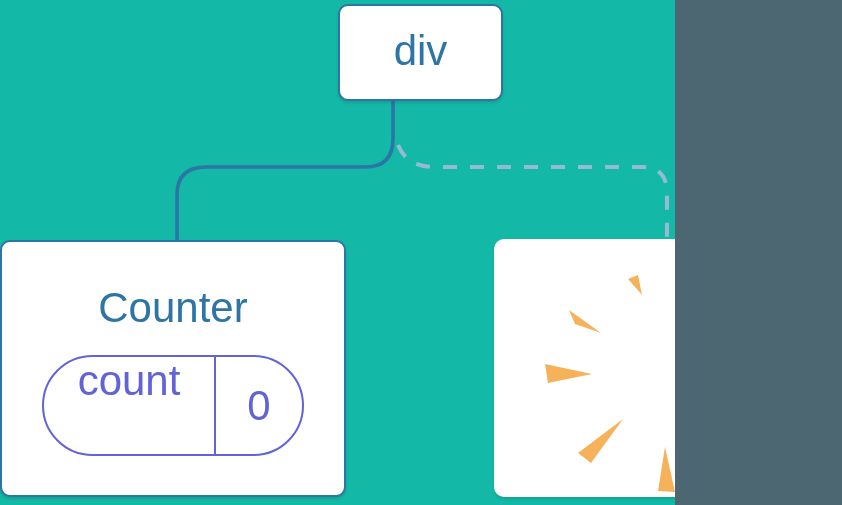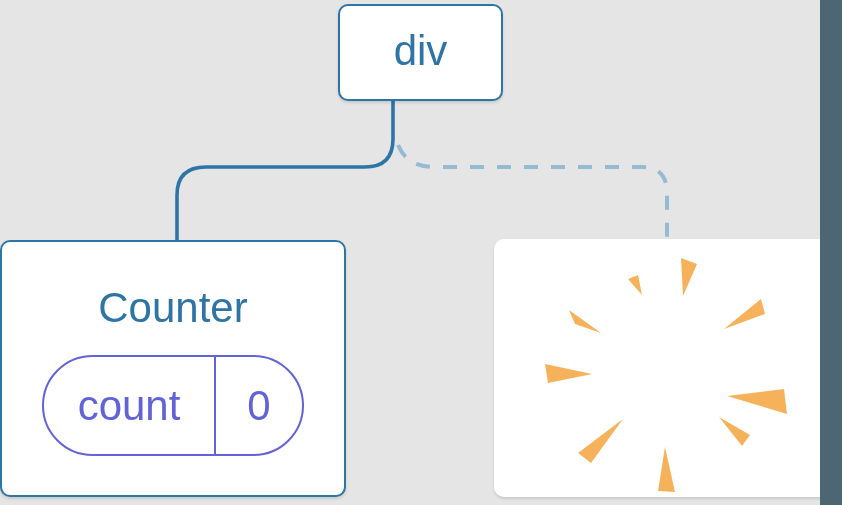--- a/index.html
+++ b/index.html
@@ -3,23 +3,23 @@
 <meta charset="utf-8">
 <style>
   html, body {
     margin: 0;
     padding: 0;
     background: #4C6672;
     font-family: "Liberation Sans", sans-serif;
   }
   .canvas {
     position: relative;
-    width: 820px;
+    width: 675px;
     height: 505px;
-    background: #e5e5e5;
+    background: #14b8a6;
     overflow: hidden;
   }
   .connectors {
     position: absolute;
     left: 0;
     top: 0;
     pointer-events: none;
   }
   .node {
     position: absolute;
@@ -71,21 +71,20 @@
     border: 2.5px solid #6363D8;
     border-radius: 51px;
     box-sizing: border-box;
     display: flex;
     color: #6363D8;
     font-size: 42px;
   }
   .pill-key {
     width: 170px;
     display: flex;
-    align-items: center;
     justify-content: center;
     box-sizing: border-box;
   }
   .pill-divider {
     width: 0;
     border-left: 2.5px solid #6363D8;
   }
   .pill-value {
     flex: 1;
     display: flex;

